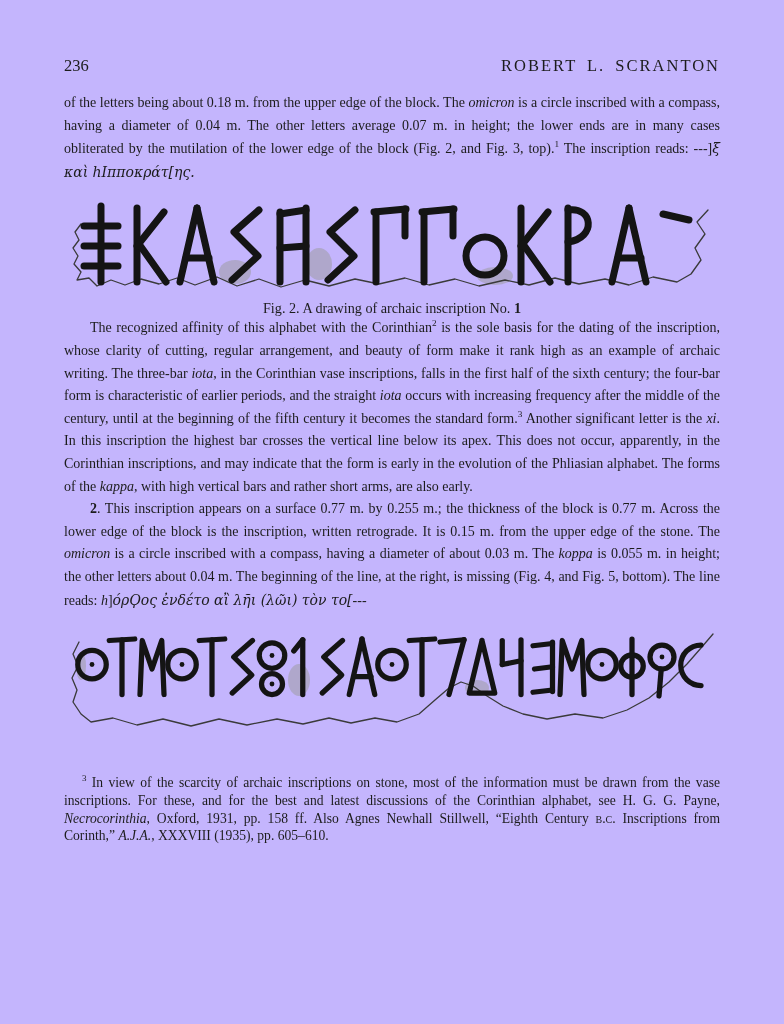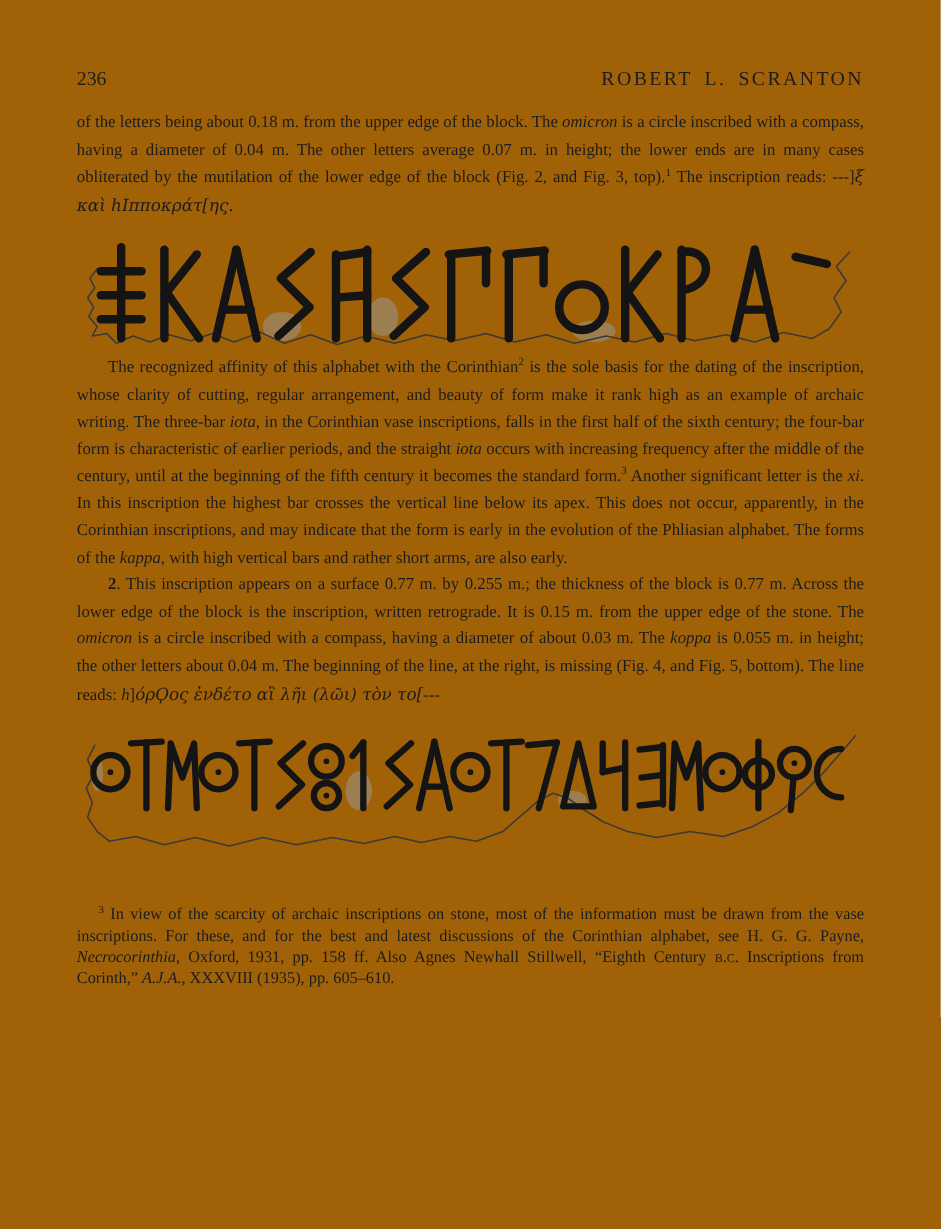--- a/index.html
+++ b/index.html
@@ -1,19 +1,19 @@
 <!DOCTYPE html>
 <html><head>
 <meta charset="utf-8">
 <title>Page 236</title>
 <style>
   html,body{margin:0;padding:0;background:#ffffff;}
   .page{
     width:784px;height:1024px;box-sizing:border-box;
-    padding:56px 64px 0 64px;background:#a16207;
+    padding:56px 64px 0 64px;background:#c4b5fd;
     font-family:"Liberation Serif","DejaVu Serif",serif;
     color:#1c1c1c;overflow:hidden;
   }
   .header{position:relative;height:22px;margin-bottom:14px;}
   .pageno{position:absolute;left:0;top:0;font-size:16.5px;}
   .runhead{text-align:right;font-size:16.5px;letter-spacing:2px;word-spacing:4px;}
   p.body{font-size:14px;line-height:22.6px;text-align:justify;margin:0;}
   p.indent{text-indent:26px;}
   .gap-top{margin-top:26px;}
   .i{font-style:italic;}
@@ -107,20 +107,21 @@
         </g>
         <g transform="translate(542,10) scale(1)">
           <line x1="20" y1="4" x2="3" y2="78"></line>
           <line x1="20" y1="4" x2="37" y2="78"></line>
           <line x1="9" y1="54" x2="32" y2="54"></line>
         </g>
         <g transform="translate(590,10) scale(1)">
           <line x1="6" y1="10" x2="32" y2="16"></line>
         </g>
       </svg>
+    <figcaption><span>Fig. 2.  A drawing of archaic inscription No. </span><span class="b">1</span></figcaption>
   </figure>
 
   <p class="body indent gap-top"><span>The recognized affinity of this alphabet with the Corinthian</span><span class="sup">2</span><span> is the sole basis for the dating of the inscription, whose clarity of cutting, regular arrangement, and beauty of form make it rank high as an example of archaic writing. The three-bar </span><span class="i">iota</span><span>, in the Corinthian vase inscriptions, falls in the first half of the sixth century; the four-bar form is characteristic of earlier periods, and the straight </span><span class="i">iota</span><span> occurs with increasing frequency after the middle of the century, until at the beginning of the fifth century it becomes the standard form.</span><span class="sup">3</span><span> Another significant letter is the </span><span class="i">xi</span><span>. In this inscription the highest bar crosses the vertical line below its apex. This does not occur, apparently, in the Corinthian inscriptions, and may indicate that the form is early in the evolution of the Phliasian alphabet. The forms of the </span><span class="i">kappa</span><span>, with high vertical bars and rather short arms, are also early.</span></p>
 
   <p class="body indent"><span class="b">2</span><span>. This inscription appears on a surface 0.77 m. by 0.255 m.; the thickness of the block is 0.77 m. Across the lower edge of the block is the inscription, written retrograde. It is 0.15 m. from the upper edge of the stone. The </span><span class="i">omicron</span><span> is a circle inscribed with a compass, having a diameter of about 0.03 m. The </span><span class="i">koppa</span><span> is 0.055 m. in height; the other letters about 0.04 m. The beginning of the line, at the right, is missing (Fig. 4, and Fig. 5, bottom). The line reads: </span><span class="i">h</span><span>]</span><span class="gk">όρϘος ἐνδέτο αἲ λῆι (λῶι) τὸν το[</span><span>---</span></p>
 
   <figure>
     <svg data-glyphs="figures.1.glyphs" width="650" height="112" viewBox="0 0 650 112" xmlns="http://www.w3.org/2000/svg">
       <ellipse class="stip" cx="14" cy="44" rx="5" ry="14"></ellipse>
       <ellipse class="stip" cx="232" cy="58" rx="11" ry="16"></ellipse>

